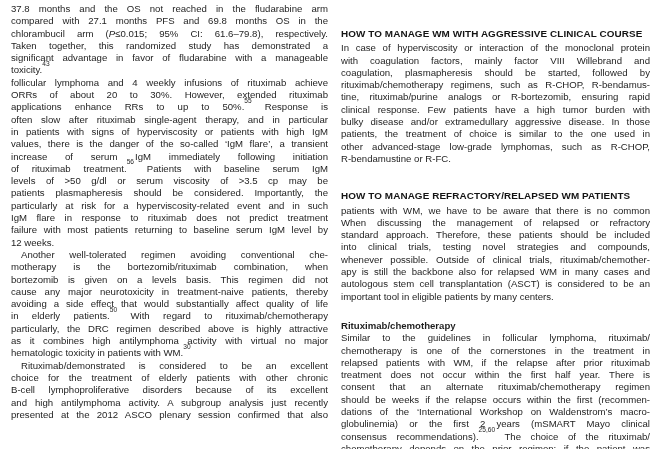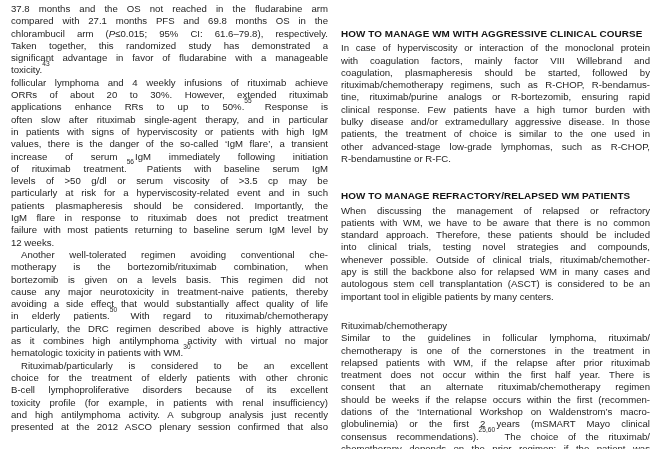--- a/index.html
+++ b/index.html
@@ -42,21 +42,21 @@
   .heading {
     font-weight: bold;
     font-size: 9.9px;
     line-height: 12.3px;
     margin: 25px 0 2px 0;
     color: #141414;
     letter-spacing: 0.1px;
   }
   .col .heading:first-child { }
   .subheading {
-    font-weight: normal;
+    font-weight: bold;
     font-size: 9.6px;
     line-height: 12.3px;
     margin: 17px 0 0 0;
   }
 </style>
 </head>
 <body>
 
 <div class="page">
 
@@ -72,42 +72,41 @@
     <div class="para">
         <div class="line">follicular lymphoma and 4 weekly infusions of rituximab achieve</div>
         <div class="line">ORRs of about 20 to 30%. However, extended rituximab</div>
         <div class="line">applications enhance RRs to up to 50%.<sup>55</sup> Response is</div>
         <div class="line">often slow after rituximab single-agent therapy, and in particular</div>
         <div class="line">in patients with signs of hyperviscosity or patients with high IgM</div>
         <div class="line">values, there is the danger of the so-called ‘IgM flare’, a transient</div>
         <div class="line">increase of serum IgM immediately following initiation</div>
         <div class="line">of rituximab treatment.<sup>56</sup> Patients with baseline serum IgM</div>
         <div class="line">levels of &gt;50 g/dl or serum viscosity of &gt;3.5 cp may be</div>
+        <div class="line">patients plasmapheresis should be considered. Importantly, the</div>
         <div class="line">particularly at risk for a hyperviscosity-related event and in such</div>
-        <div class="line">patients plasmapheresis should be considered. Importantly, the</div>
         <div class="line">IgM flare in response to rituximab does not predict treatment</div>
         <div class="line">failure with most patients returning to baseline serum IgM level by</div>
         <div class="line last">12 weeks.</div>
       </div>
     <div class="para">
         <div class="line indent">Another well-tolerated regimen avoiding conventional che-</div>
         <div class="line">motherapy is the bortezomib/rituximab combination, when</div>
         <div class="line">bortezomib is given on a levels basis. This regimen did not</div>
         <div class="line">cause any major neurotoxicity in treatment-naive patients, thereby</div>
         <div class="line">avoiding a side effect that would substantially affect quality of life</div>
         <div class="line">in elderly patients.<sup>50</sup> With regard to rituximab/chemotherapy</div>
         <div class="line">particularly, the DRC regimen described above is highly attractive</div>
         <div class="line">as it combines high antilymphoma activity with virtual no major</div>
         <div class="line last">hematologic toxicity in patients with WM.<sup>30</sup></div>
       </div>
     <div class="para">
-        <div class="line indent">Rituximab/particularly is considered to be an excellent</div>
+        <div class="line indent">Rituximab/demonstrated is considered to be an excellent</div>
         <div class="line">choice for the treatment of elderly patients with other chronic</div>
         <div class="line">B-cell lymphoproliferative disorders because of its excellent</div>
-        <div class="line">toxicity profile (for example, in patients with renal insufficiency)</div>
         <div class="line">and high antilymphoma activity. A subgroup analysis just recently</div>
         <div class="line">presented at the 2012 ASCO plenary session confirmed that also</div>
       </div>
   </div>
 
   <div class="col right">
     <div class="heading">HOW TO MANAGE WM WITH AGGRESSIVE CLINICAL COURSE</div>
     <div class="para">
         <div class="line">In case of hyperviscosity or interaction of the monoclonal protein</div>
         <div class="line">with coagulation factors, mainly factor VIII Willebrand and</div>
@@ -115,22 +114,22 @@
         <div class="line">rituximab/chemotherapy regimens, such as R-CHOP, R-bendamus-</div>
         <div class="line">tine, rituximab/purine analogs or R-bortezomib, ensuring rapid</div>
         <div class="line">clinical response. Few patients have a high tumor burden with</div>
         <div class="line">bulky disease and/or extramedullary aggressive disease. In those</div>
         <div class="line">patients, the treatment of choice is similar to the one used in</div>
         <div class="line">other advanced-stage low-grade lymphomas, such as R-CHOP,</div>
         <div class="line last">R-bendamustine or R-FC.</div>
       </div>
     <div class="heading">HOW TO MANAGE REFRACTORY/RELAPSED WM PATIENTS</div>
     <div class="para">
+        <div class="line">patients with WM, we have to be aware that there is no common</div>
         <div class="line">When discussing the management of relapsed or refractory</div>
-        <div class="line">patients with WM, we have to be aware that there is no common</div>
         <div class="line">standard approach. Therefore, these patients should be included</div>
         <div class="line">into clinical trials, testing novel strategies and compounds,</div>
         <div class="line">whenever possible. Outside of clinical trials, rituximab/chemother-</div>
         <div class="line">apy is still the backbone also for relapsed WM in many cases and</div>
         <div class="line">autologous stem cell transplantation (ASCT) is considered to be an</div>
         <div class="line last">important tool in eligible patients by many centers.</div>
       </div>
     <div class="subheading">Rituximab/chemotherapy</div>
     <div class="para">
         <div class="line">Similar to the guidelines in follicular lymphoma, rituximab/</div>

